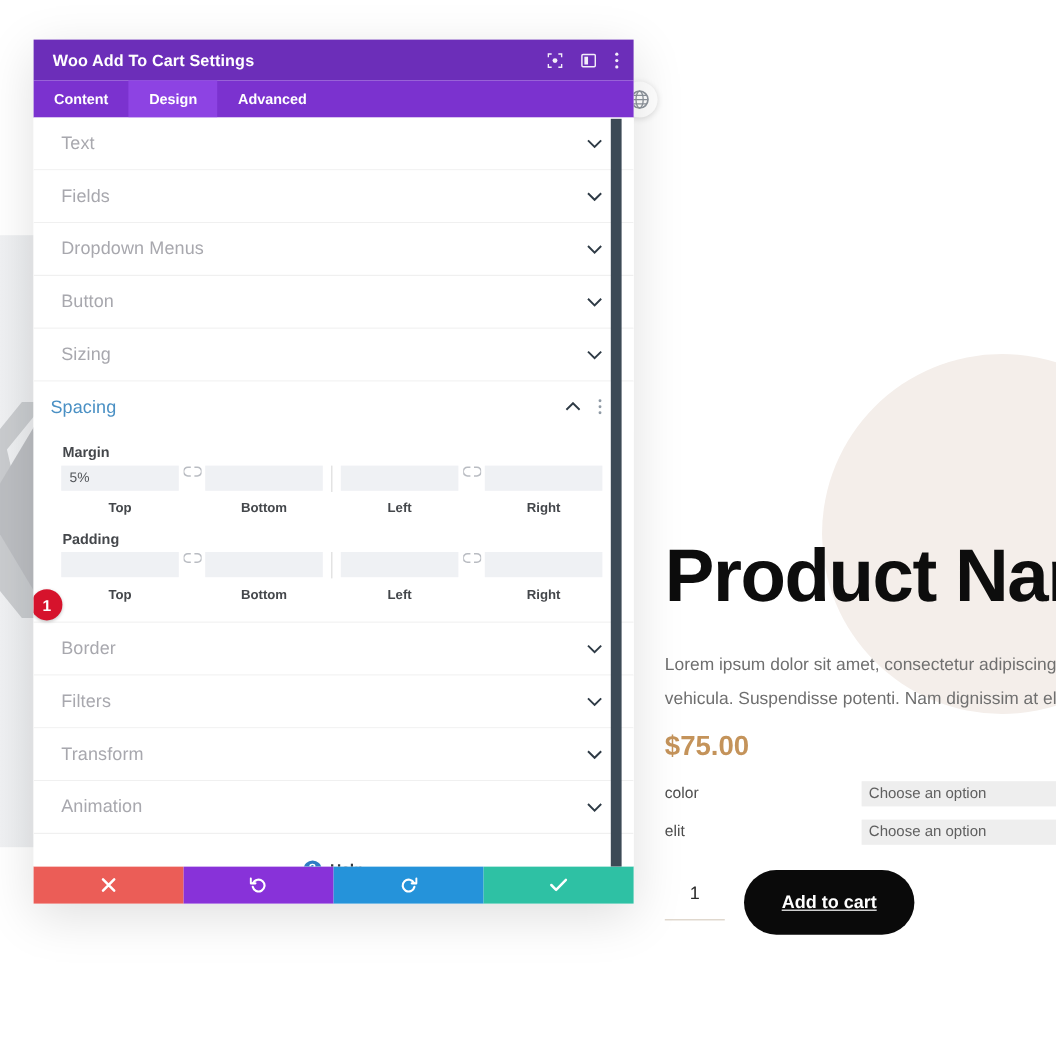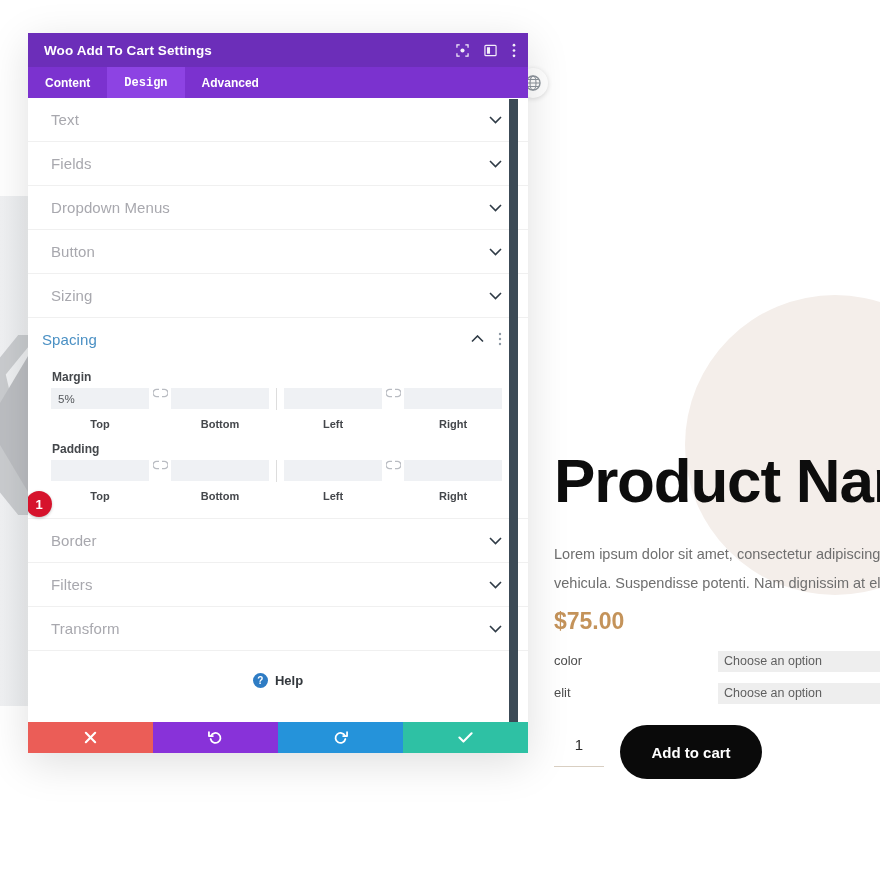--- a/index.html
+++ b/index.html
@@ -75,21 +75,21 @@
     position: absolute; left: 14px; top: 616px; width: 50px;
     border-bottom: 1px solid #d9cfc2; padding-bottom: 13px;
     font-size: 15px; color: #2b2b2b; text-align: center;
   }
   .atc-btn {
     position: absolute; left: 80px; top: 605px;
     width: 142px; height: 54px; border-radius: 27px;
     background: #0a0a0a; color: #ffffff;
     font-size: 15px; font-weight: 700;
     display: flex; align-items: center; justify-content: center;
-    border: none; cursor: pointer;
+    border: none; cursor: pointer; text-decoration: underline;
   }
 
   
   .modal {
     position: absolute; left: 28px; top: 33px; width: 500px; height: 720px;
     background: #ffffff; z-index: 5;
     box-shadow: 0 10px 40px rgba(0,0,0,.13);
     display: flex; flex-direction: column;
   }
   .modal-header {
@@ -100,21 +100,21 @@
   .modal-title { color: #ffffff; font-size: 13.5px; font-weight: 700; letter-spacing:.1px; }
   .hdr-icons { margin-left: auto; display: flex; align-items: center; gap: 15px; }
   .hdr-icons .ic { opacity: .92; cursor: pointer; line-height: 0; }
 
   .tabs { height: 31px; background: #7b32cf; display: flex; flex: 0 0 auto; }
   .tab {
     padding: 0 17px; height: 31px; display: flex; align-items: center;
     color: #ffffff; font-size: 12px; font-weight: 700; cursor: pointer;
     background: transparent; border: none; font-family: inherit;
   }
-  .tab.active { background: #8d43e3; font-family: Liberation Mono, monospace; }
+  .tab.active { background: #8d43e3; }
 
   .modal-body {
     flex: 1 1 auto; position: relative; overflow: hidden; background:#fff;
   }
   .scroll-track {
     position: absolute; right: 5px; top: 0px; bottom: 0px; width: 9px;
   }
   .scroll-thumb {
     position: absolute; right: 5px; top: 1px; width: 9px; height: 700px;
     background: #3c4a56; border-radius: 0px; cursor: pointer;
@@ -410,20 +410,28 @@
       <div class="acc">
         <span class="acc-label">Filters</span>
         <span class="chev">
           <svg width="13" height="8" viewBox="0 0 13 8">
               <path d="M1 1l5.5 5.5L12 1" stroke="#2f3b46" stroke-width="1.6" fill="none"></path>
             </svg>
         </span>
       </div>
       <div class="acc">
         <span class="acc-label">Transform</span>
+        <span class="chev">
+          <svg width="13" height="8" viewBox="0 0 13 8">
+              <path d="M1 1l5.5 5.5L12 1" stroke="#2f3b46" stroke-width="1.6" fill="none"></path>
+            </svg>
+        </span>
+      </div>
+      <div class="acc">
+        <span class="acc-label">Animation</span>
         <span class="chev">
           <svg width="13" height="8" viewBox="0 0 13 8">
               <path d="M1 1l5.5 5.5L12 1" stroke="#2f3b46" stroke-width="1.6" fill="none"></path>
             </svg>
         </span>
       </div>
 
       <div class="help-row">
         <span class="qmark">?</span>
         <span>Help</span>

